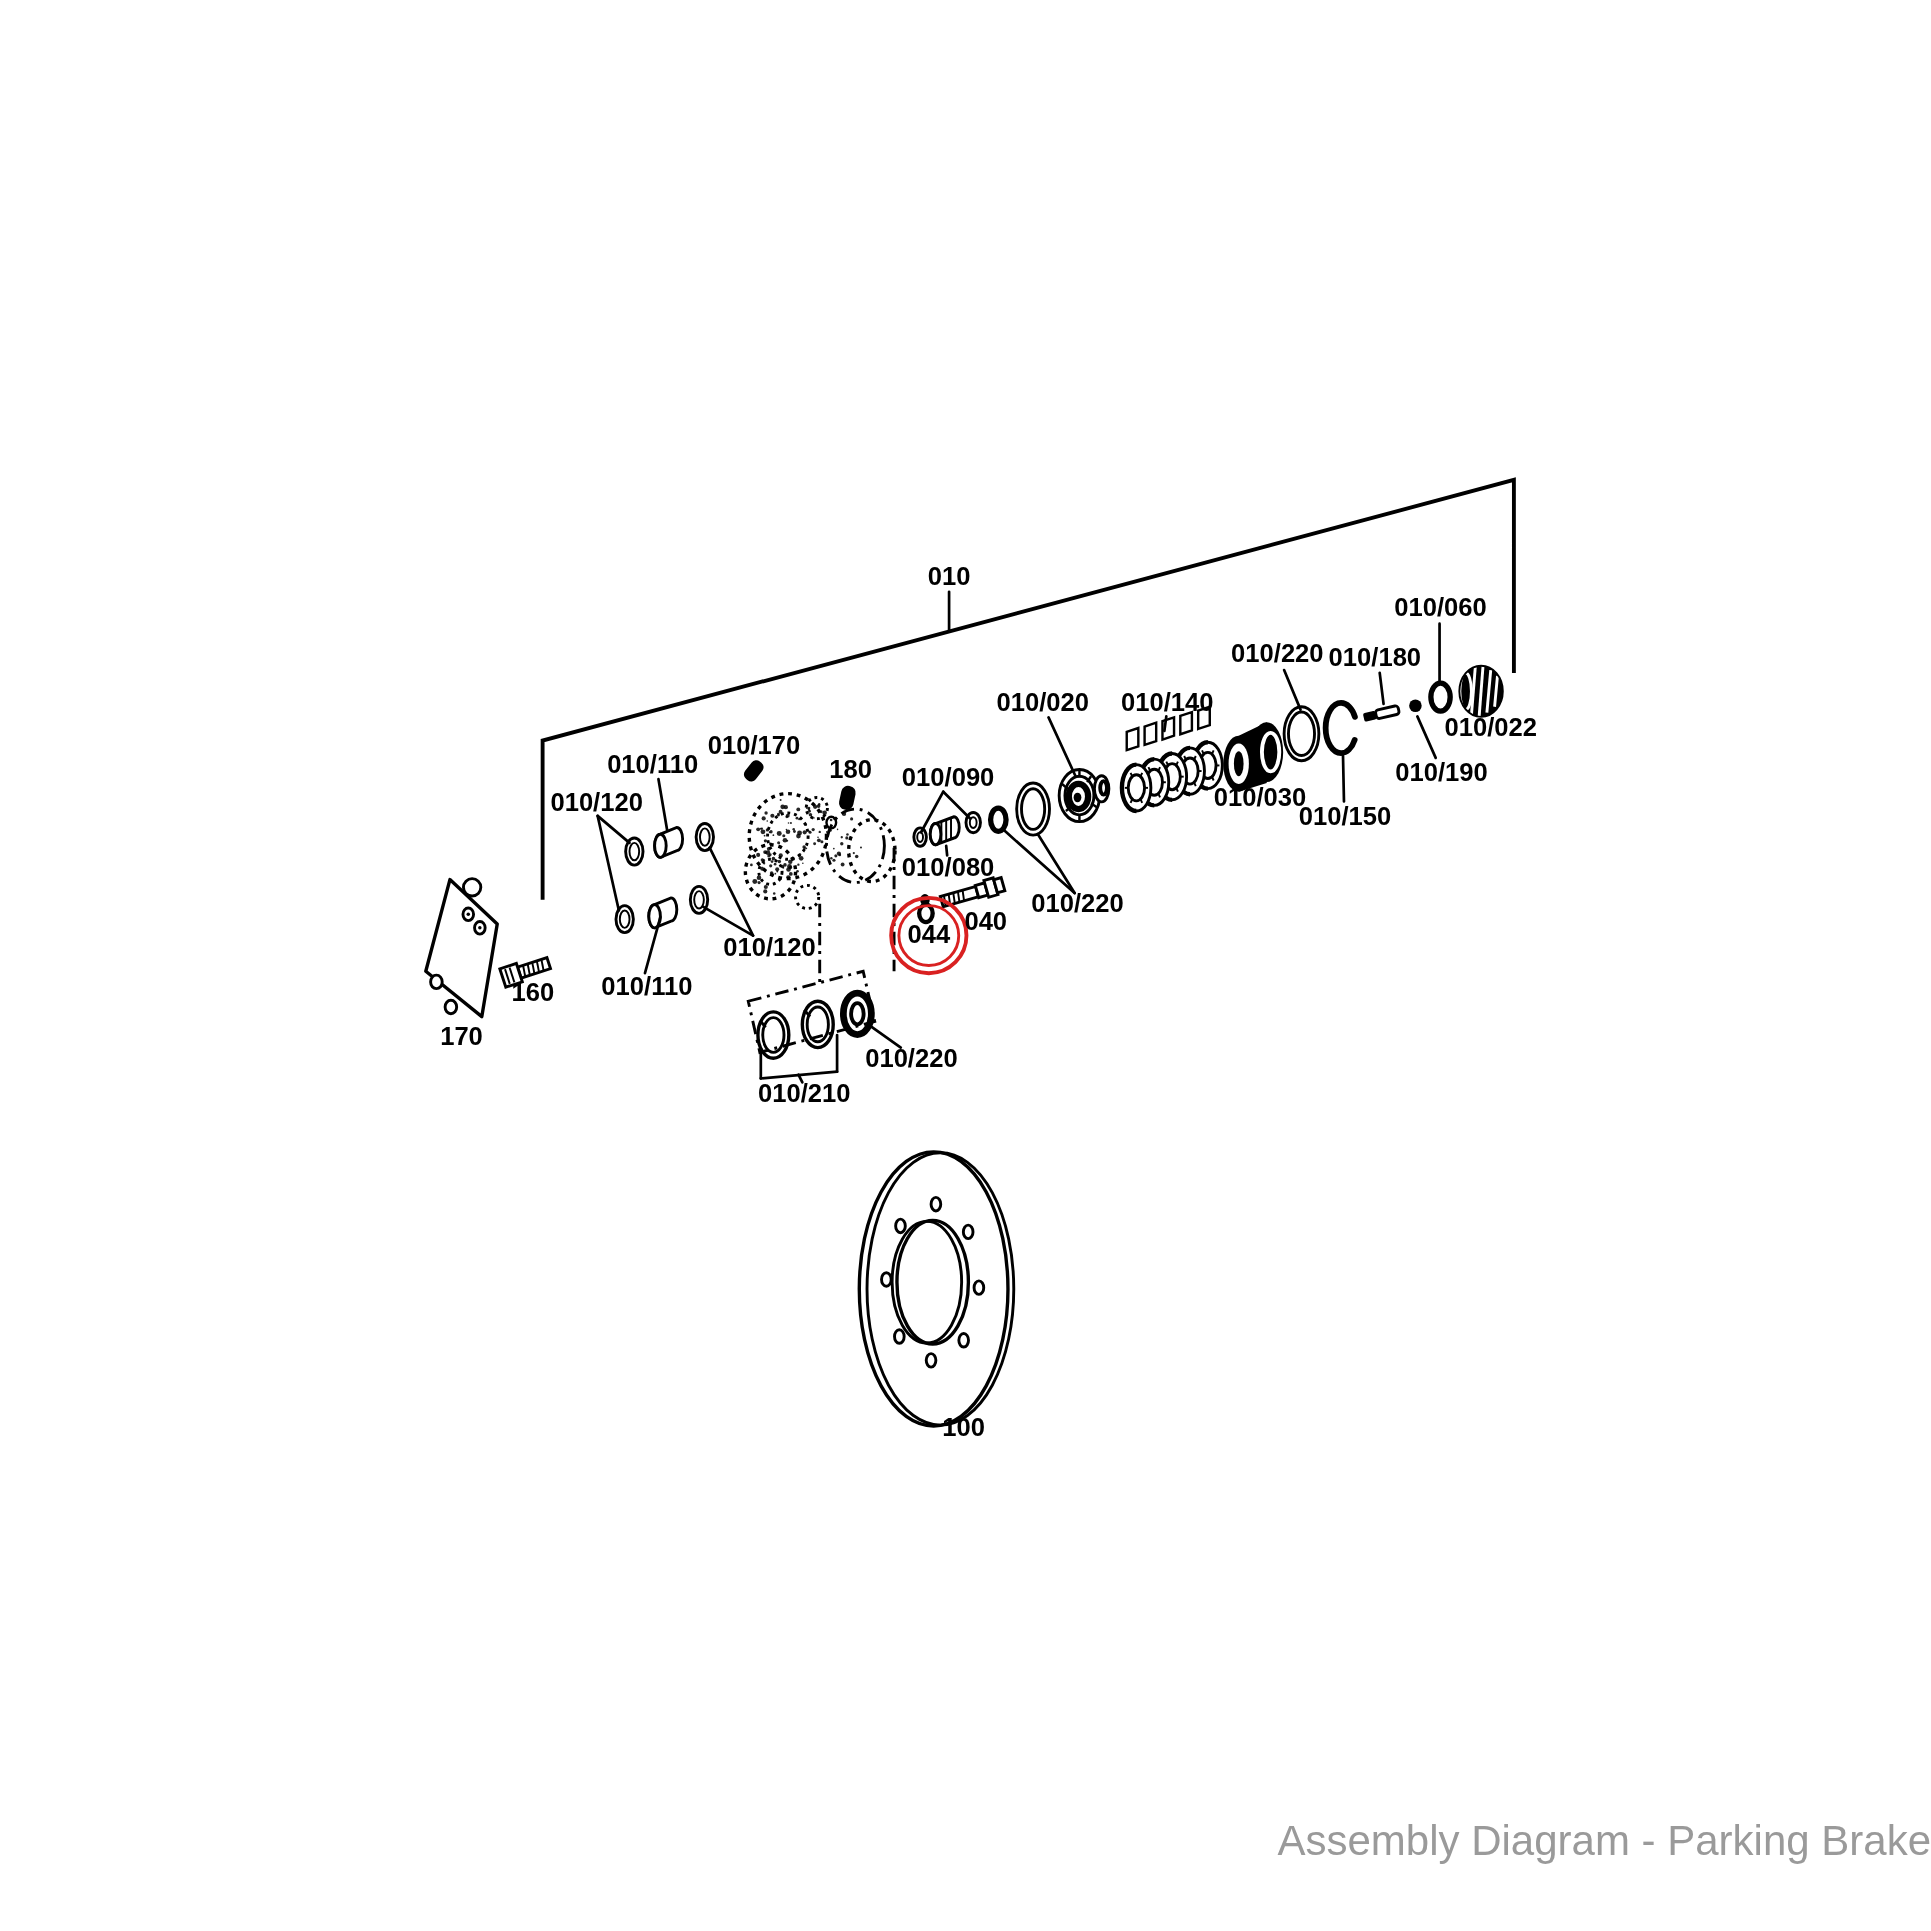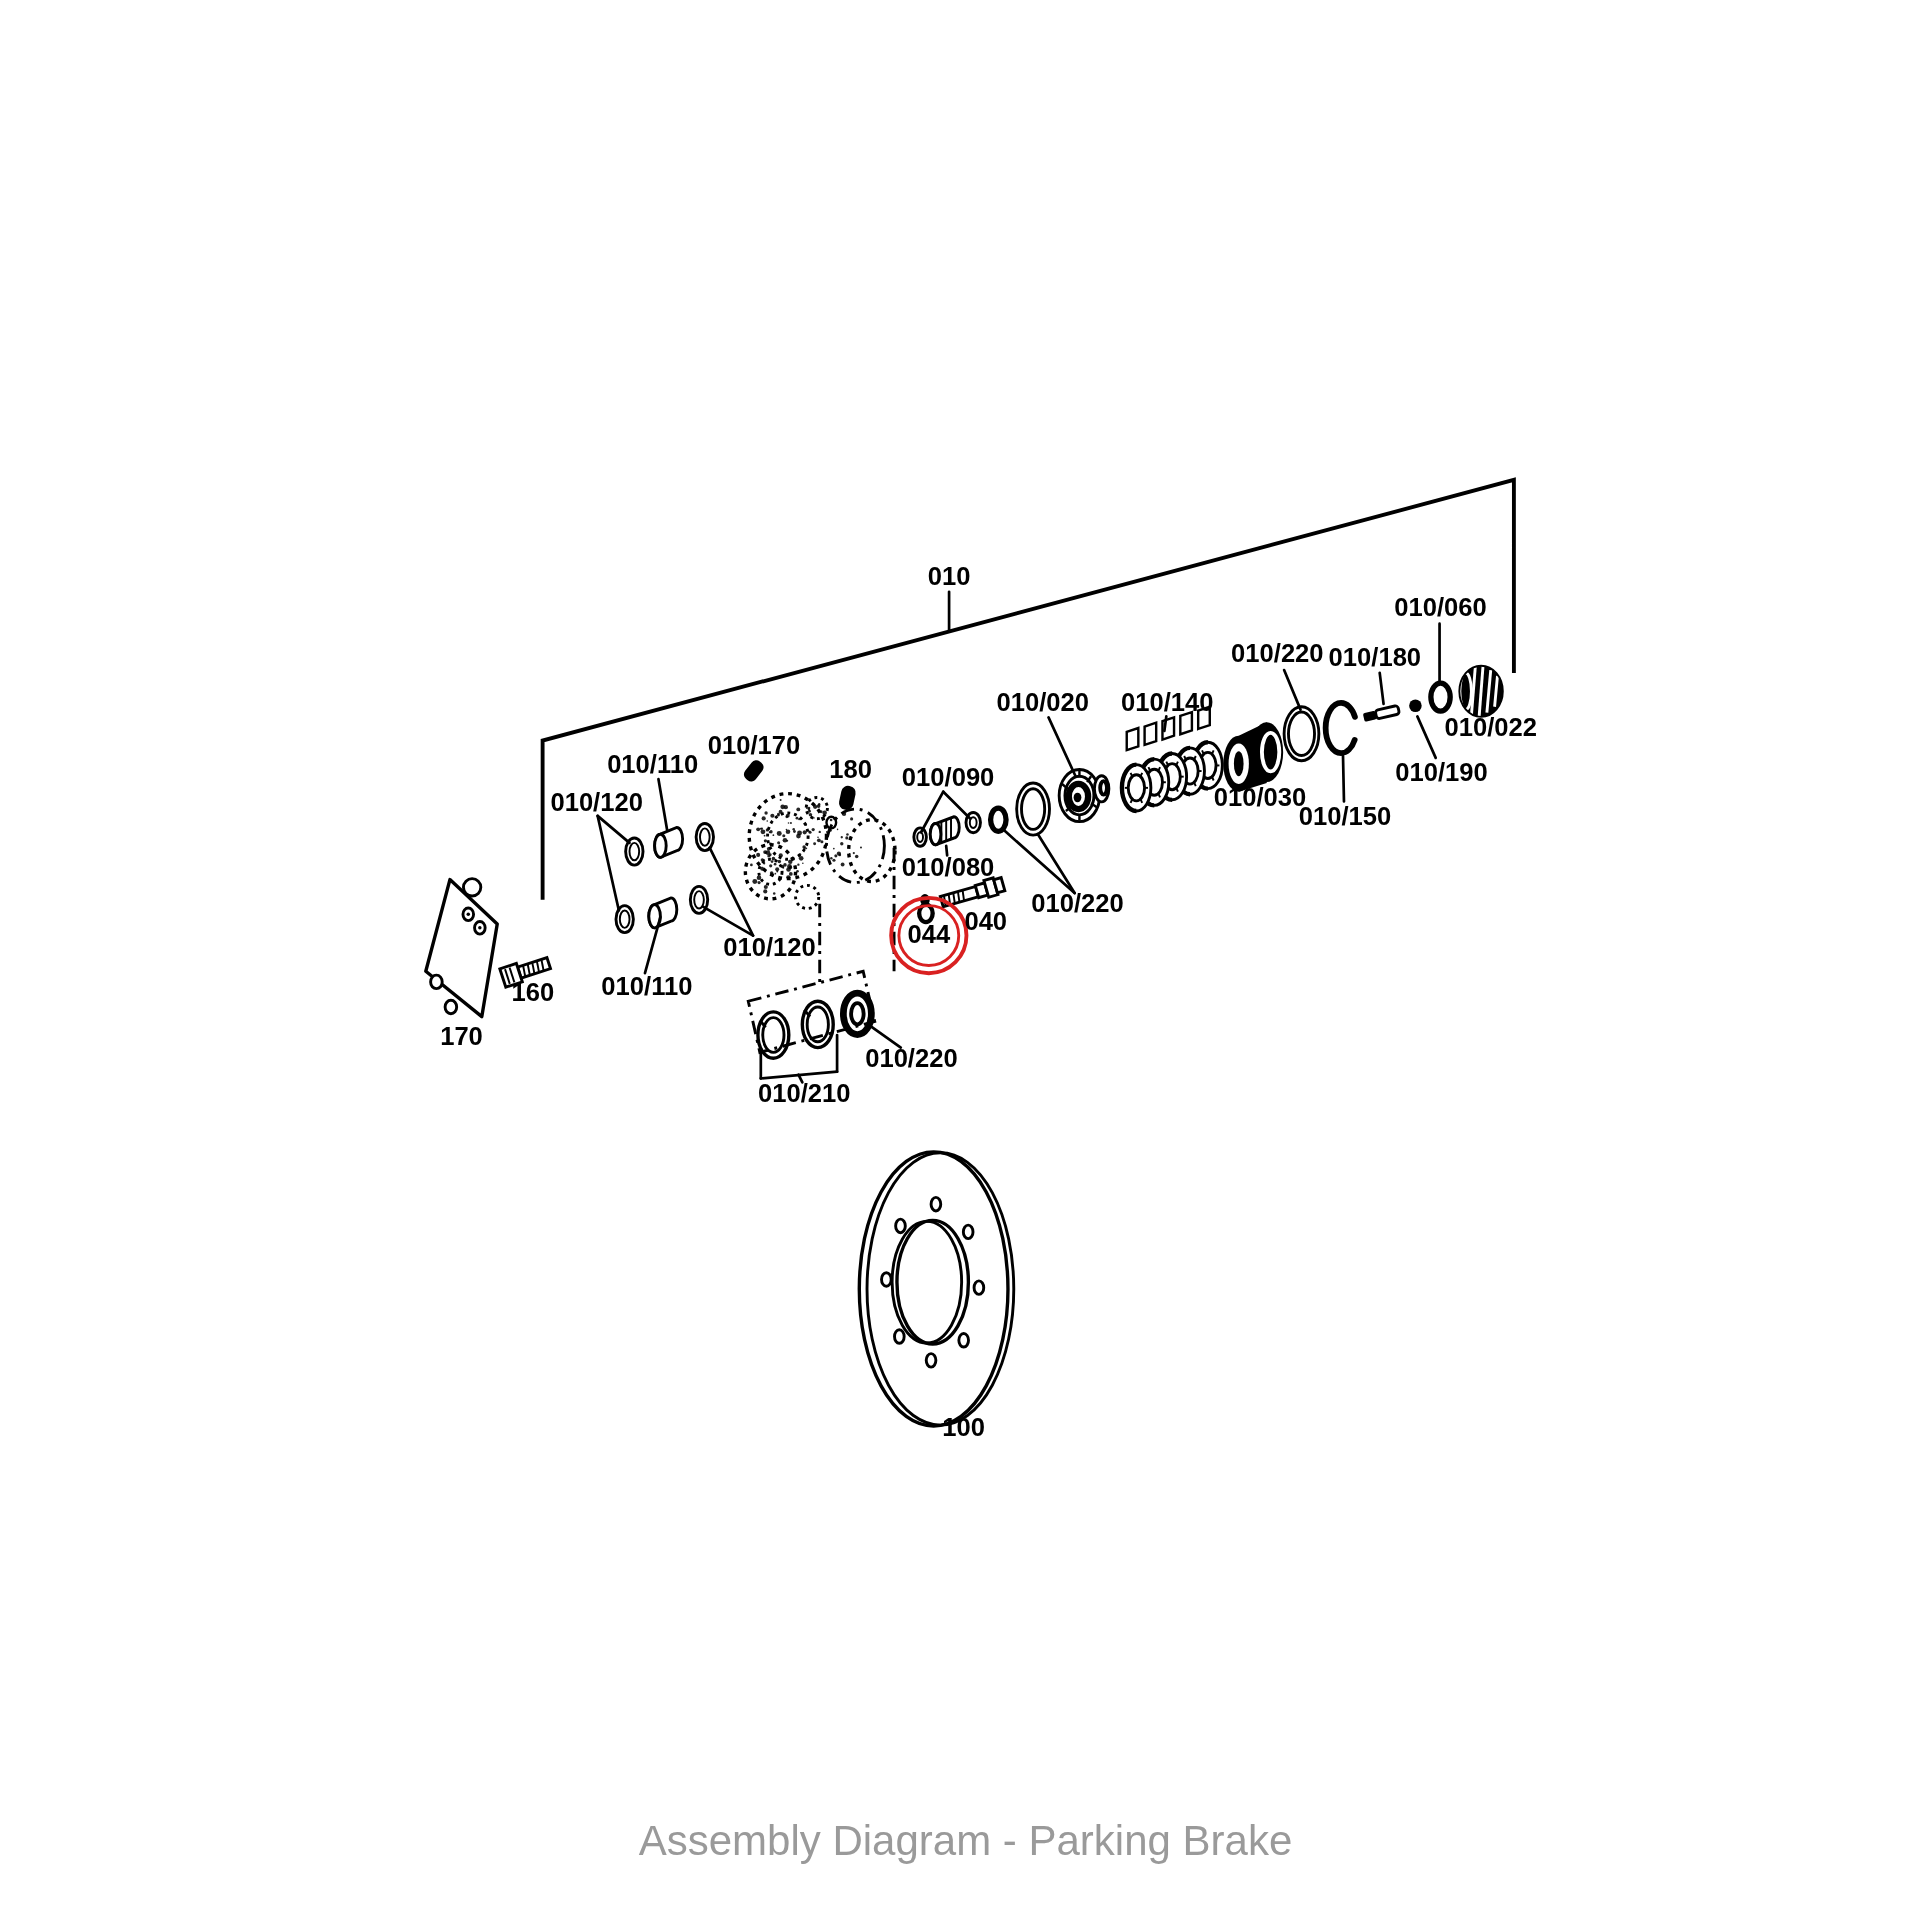--- a/index.html
+++ b/index.html
@@ -12,21 +12,21 @@
   .ln25{fill:none;stroke:#000;stroke-width:2.5;}
   .thick{fill:none;stroke:#000;stroke-width:5.5;}
   .wfill{fill:#ffffff;stroke:#000;stroke-width:3;}
   .wfill35{fill:#ffffff;stroke:#000;stroke-width:3.5;stroke-linejoin:round;}
   .rough{fill:none;stroke:#000;stroke-width:3.5;stroke-dasharray:4 5;}
   .rough2{fill:none;stroke:#000;stroke-width:3;stroke-dasharray:3 4;}
   .dashdot{fill:none;stroke:#000;stroke-width:3;stroke-dasharray:14 6 3 6;}
   .leader{fill:none;stroke:#000;stroke-width:2.8;stroke-linecap:round;}
   .part-label{font-family:"Liberation Sans",sans-serif;font-weight:bold;font-size:26.5px;fill:#000;
               text-anchor:middle;}
-  .title{position:absolute;left:0;right:0;top:1817px;text-align:center;
+  .title{position:absolute;left:0;right:0;top:1817px;text-align:right;
          font-size:42px;font-weight:400;}
 </style>
 </head>
 <body>
 
 <div class="stage">
   <svg id="diagram" width="1931" height="1931" viewBox="0 0 2000 2000">
 
     <polyline points="562,932 562,767 1568,497 1568,697" fill="none" stroke="#000" stroke-width="4"></polyline>
 

